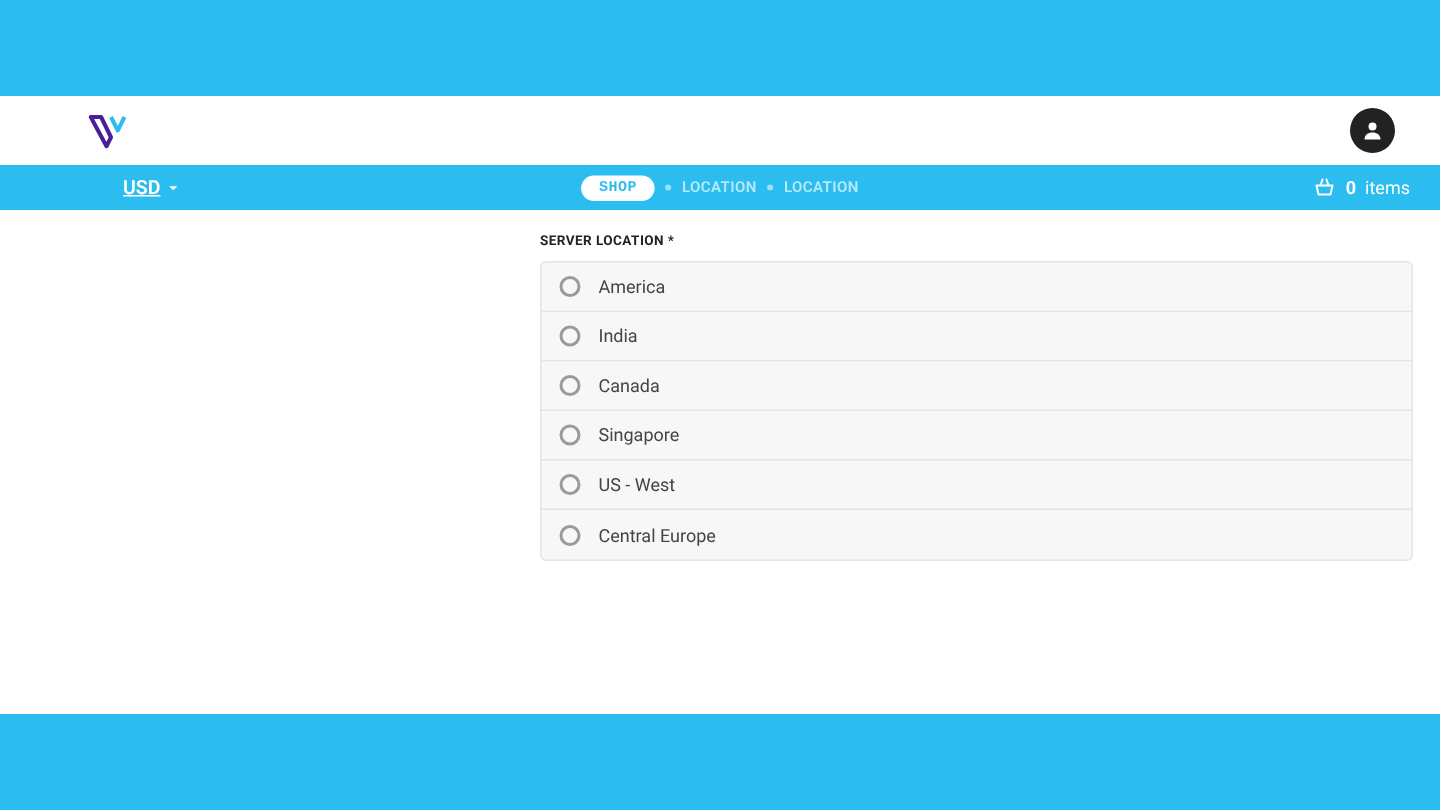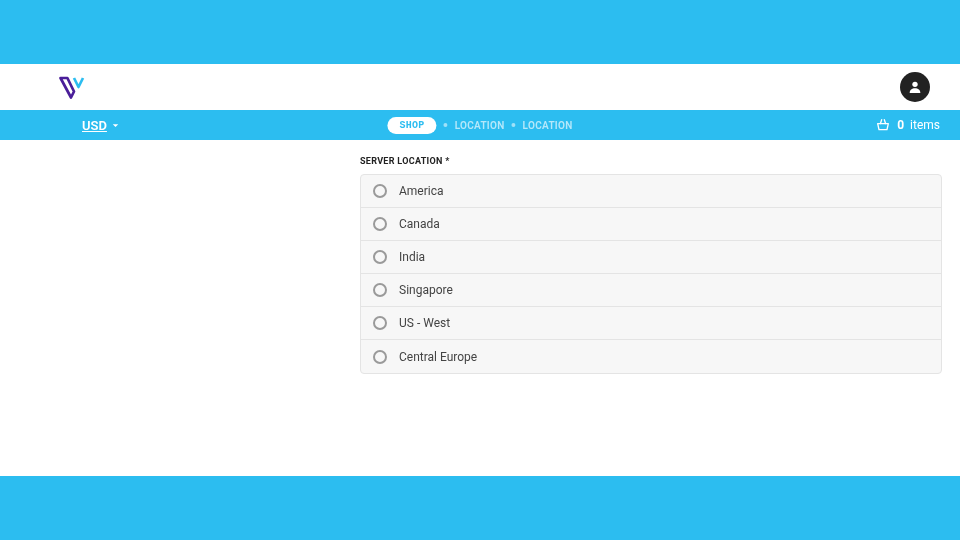--- a/index.html
+++ b/index.html
@@ -81,25 +81,25 @@
 
 <div class="content">
   <div class="section-label">SERVER LOCATION *</div>
   <div class="location-list">
     <div class="location-item">
       <span class="radio-circle"></span>
       <span class="location-label">America</span>
     </div>
     <div class="location-item">
       <span class="radio-circle"></span>
-      <span class="location-label">Canada</span>
+      <span class="location-label">India</span>
     </div>
     <div class="location-item">
       <span class="radio-circle"></span>
-      <span class="location-label">India</span>
+      <span class="location-label">Canada</span>
     </div>
     <div class="location-item">
       <span class="radio-circle"></span>
       <span class="location-label">Singapore</span>
     </div>
     <div class="location-item">
       <span class="radio-circle"></span>
       <span class="location-label">US - West</span>
     </div>
     <div class="location-item">

